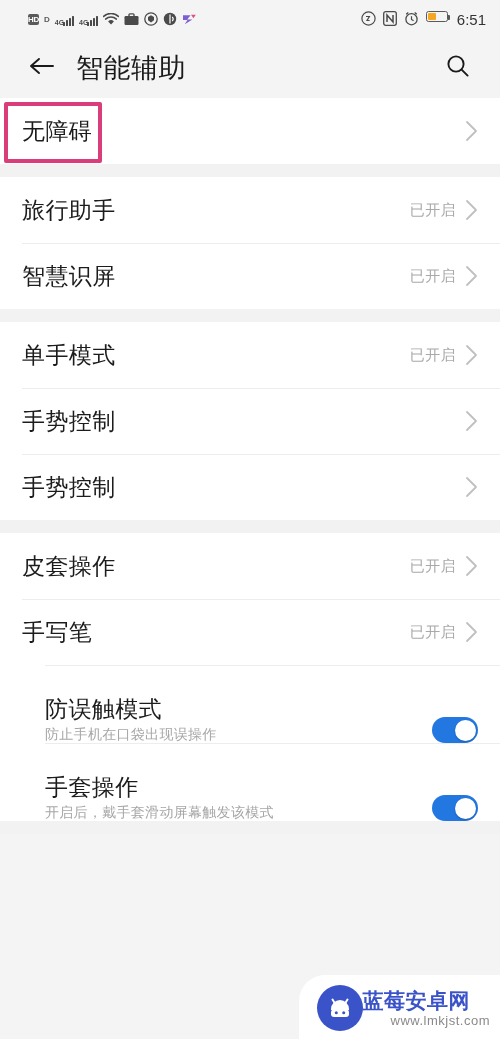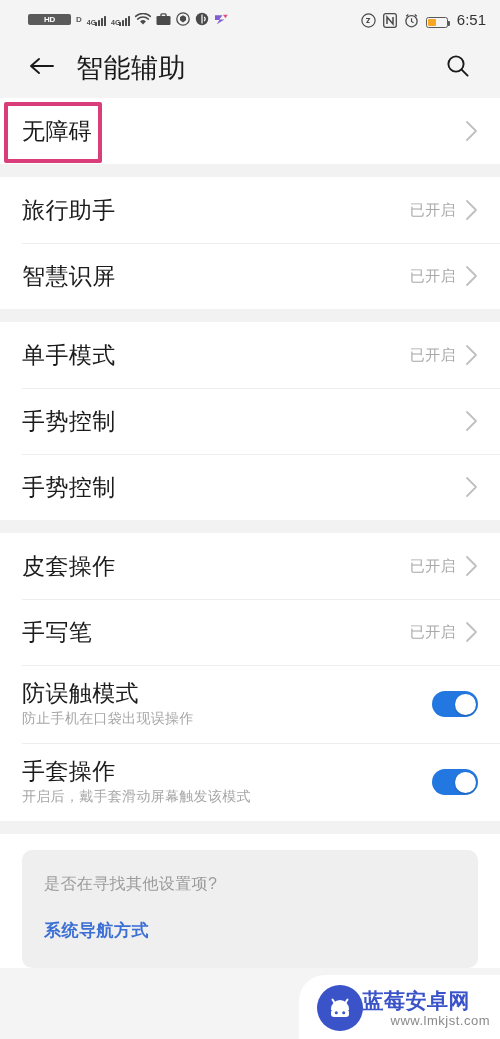--- a/index.html
+++ b/index.html
@@ -18,25 +18,25 @@
   
   .statusbar {
     position: relative;
     height: 38px;
     background: #f4f4f4;
     display: flex;
     align-items: center;
     padding: 0 14px 0 28px;
   }
   .sb-left { display: flex; align-items: center; gap: 5px; }
-  .sb-right { margin-left: auto; display: flex; align-items: flex-end; gap: 7px; }
+  .sb-right { margin-left: auto; display: flex; align-items: flex-start; gap: 7px; }
   .sb-ico { display: inline-flex; align-items: center; justify-content: center; color: #4a4a4a; }
   .hd-badge {
     font-size: 8px; font-weight: bold; color: #fff; background: #5a5a5a;
-    border-radius: 2px; padding: 1px 16px; line-height: 9px; letter-spacing: -0.3px;
+    border-radius: 2px; padding: 1px 0; line-height: 9px; letter-spacing: -0.3px;
   }
   .vo-badge {
     font-size: 8px; font-weight: bold; color: #5a5a5a;
     line-height: 9px;
   }
   .sig { display: inline-flex; align-items: flex-end; gap: 1px; height: 13px; }
   .sig i { display: block; width: 2px; background: #4a4a4a; border-radius: 0.5px; }
   .sig i:nth-child(1) { height: 4px; }
   .sig i:nth-child(2) { height: 6px; }
   .sig i:nth-child(3) { height: 8px; }
@@ -79,21 +79,21 @@
 
   .row {
     position: relative;
     display: flex;
     align-items: center;
     min-height: 66px;
     padding: 0 22px 0 22px;
     background: #fff;
     cursor: pointer;
   }
-  .row.tall { min-height: 78px; align-items: center; }
+  .row.tall { min-height: 78px; align-items: flex-end; margin-left: 23px; }
   .row .divider {
     position: absolute; left: 22px; right: 0; top: 0; height: 1px;
     background: #ededed;
   }
   .row:first-child .divider { display: none; }
   .row-texts { display: flex; flex-direction: column; justify-content: center; gap: 4px; }
   .row-title {
     font-size: 23px; color: #1c1c1c; font-weight: 400; letter-spacing: 0.4px;
     line-height: 24px;
   }
@@ -409,26 +409,20 @@
           <div class="row-right">
             <div class="toggle">
               <span class="knob"></span>
             </div>
           </div>
         </div>
       </div>
       <div class="gap"></div>
     </div>
 
-  <div class="footer-wrap">
-    <div class="footer-card">
-      <div class="footer-q">是否在寻找其他设置项?</div>
-      <div class="footer-link">系统导航方式</div>
-    </div>
-  </div>
 
   <div class="watermark">
     <div class="wm-logo">
       <svg width="30" height="30" viewBox="0 0 30 30">
         <path d="M7.5 6.5 10 10.5M22.5 6.5 20 10.5" stroke="#fff" stroke-width="2" stroke-linecap="round"></path>
         <path d="M6 16a9 9 0 0 1 18 0v1H6z" fill="#fff"></path>
         <rect x="6" y="16.6" width="18" height="7.4" rx="3" fill="#fff"></rect>
         <circle cx="11.3" cy="19.8" r="1.5" fill="#3a53c8"></circle>
         <circle cx="18.7" cy="19.8" r="1.5" fill="#3a53c8"></circle>
       </svg>

